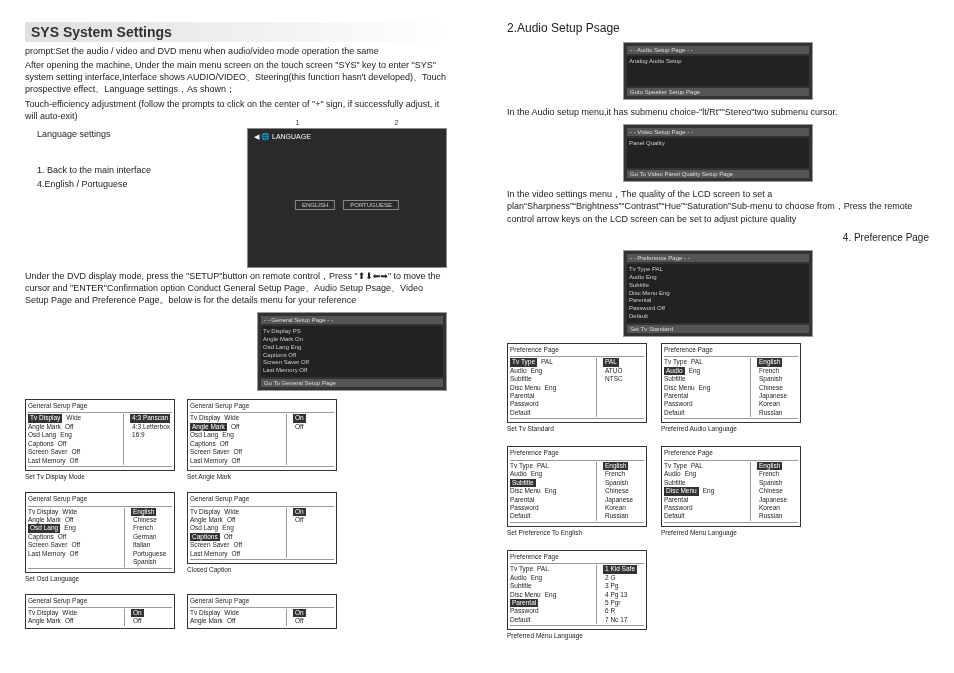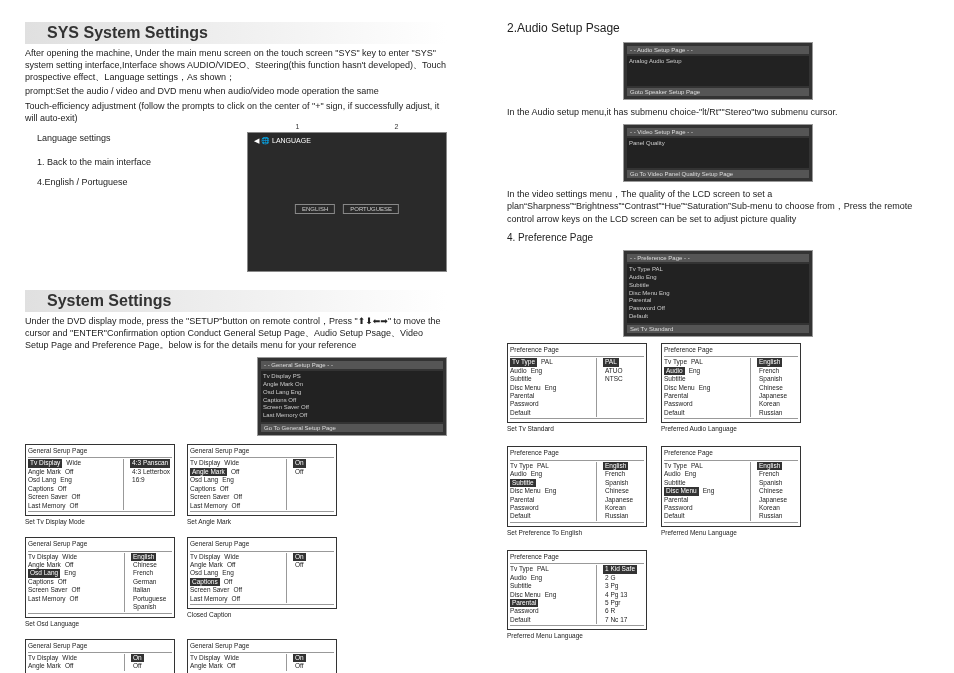--- a/index.html
+++ b/index.html
@@ -4,25 +4,25 @@
 <style>
   * { margin:0; padding:0; box-sizing:border-box; }
   body { font-family: Arial, sans-serif; font-size:9px; color:#222; background:#fff; width:954px; }
   .page-container { display:flex; }
   .page { width:477px; padding:18px 25px 10px 25px; position:relative; }
   .page.left { padding-right:30px; }
   .page.right { padding-left:30px; }
 
   h2.section-title {
     background:linear-gradient(to right,#e0e0e0,#fff);
-    font-size:16px; font-weight:bold; padding:2px 22px; margin:4px 0 3px 0; color:#333;
+    font-size:14px; font-weight:bold; padding:2px 6px; margin:4px 0 3px 0; color:#333;
   }
   h3.sub-title { font-size:10px; font-weight:bold; margin:6px 0 4px 0; }
   p { font-size:9px; line-height:1.35; margin:2px 0; }
-  .indent { margin-left:12px;margin-top:8px; }
+  .indent { margin-left:12px; }
 
   .thumb {
     background:#333; border:1px solid #999; display:inline-block;
     color:#ccc; font-size:6px; padding:3px; position:relative;
   }
   .thumb .bar { background:#555; color:#ddd; font-size:6px; padding:1px 3px; margin-bottom:2px; }
   .thumb .bar.bot { margin-top:2px; margin-bottom:0; }
   .thumb .body { background:#222; min-height:30px; padding:2px; }
   .mini-list { line-height:1.3; }
 
@@ -49,45 +49,44 @@
   .float-right { float:right; margin-left:12px; }
   .clearfix::after { content:""; display:table; clear:both; }
 </style>
 </head>
 <body>
 
 <div class="page-container">
 
   <div class="page left">
     <h2 class="section-title">SYS System Settings</h2>
+    <p>prompt:Set the audio / video and DVD menu when audio/video mode operation the same</p>
     <p>After opening the machine, Under the main menu screen on the touch screen "SYS" key to enter "SYS" system setting interface,Interface shows AUDIO/VIDEO、Steering(this function hasn't developed)、Touch prospective effect、Language settings，As shown；</p>
-    <p>prompt:Set the audio / video and DVD menu when audio/video mode operation the same</p>
 
     <p>Touch-efficiency adjustment (follow the prompts to click on the center of "+" sign, if successfully adjust, it will auto-exit)</p>
 
     <div class="clearfix" style="margin-top:6px;">
       <div class="float-right">
         <div class="lang-thumb">
           <div class="markers">
             <span>1</span>
             <span>2</span>
           </div>
           <div class="top">◀ 🌐 LANGUAGE</div>
           <div class="btns">
             <div>ENGLISH</div>
             <div>PORTUGUESE</div>
           </div>
         </div>
       </div>
       <p class="indent">Language settings</p>
-      <p class="indent" style="margin-top:12px;">1. Back to the main interface</p>
+      <p class="indent" style="margin-top:24px;">1. Back to the main interface</p>
       <p class="indent">4.English / Portuguese</p>
     </div>
 
-    <h2 class="section-title" style="margin-top:18px;">System Settings</h2>
     <p>Under the DVD display mode, press the "SETUP"button on remote control，Press "⬆⬇⬅➡" to move the cursor and "ENTER"Confirmation option Conduct General Setup Page、Audio Setup Psage、Video Setup Page and Preference  Page。below is for the details menu for your reference</p>
 
     <div class="clearfix" style="margin-top:6px;">
       <div class="float-right">
         <div class="thumb" style="width:190px;">
           <div class="bar">- - General  Setup  Page  - -</div>
           <div class="body mini-list" id="gen-thumb-list">
               <div>Tv Display      PS</div>
               <div>Angle Mark     On</div>
               <div>Osd Lang        Eng</div>
@@ -220,21 +219,21 @@
 
     <div style="text-align:center; margin:6px 0;">
       <div class="thumb" style="width:190px; text-align:left;">
         <div class="bar">- - Video Setup Page - -</div>
         <div class="body"><span>Panel  Quality</span></div>
         <div class="bar bot">Go  To  Video  Panel  Quality  Setup  Page</div>
       </div>
     </div>
     <p>In the video settings menu，The quality of the LCD screen to set a plan“Sharpness”“Brightness”“Contrast”“Hue”“Saturation”Sub-menu to choose from，Press the remote control arrow keys on the LCD screen can be set to adjust picture quality</p>
 
-    <p style="font-size:10px; margin-top:6px;">4. Preference  Page</p>
+    <p style="font-size:10px; margin-top:6px;text-align:right;">4. Preference  Page</p>
     <div style="text-align:center; margin:6px 0;">
       <div class="thumb" style="width:190px; text-align:left;">
         <div class="bar">- - Preference  Page  - -</div>
         <div class="body mini-list" id="pref-thumb-list">
             <div>Tv Type        PAL</div>
             <div>Audio            Eng</div>
             <div>Subtitle</div>
             <div>Disc   Menu   Eng</div>
             <div>Parental</div>
             <div>Password      Off</div>

